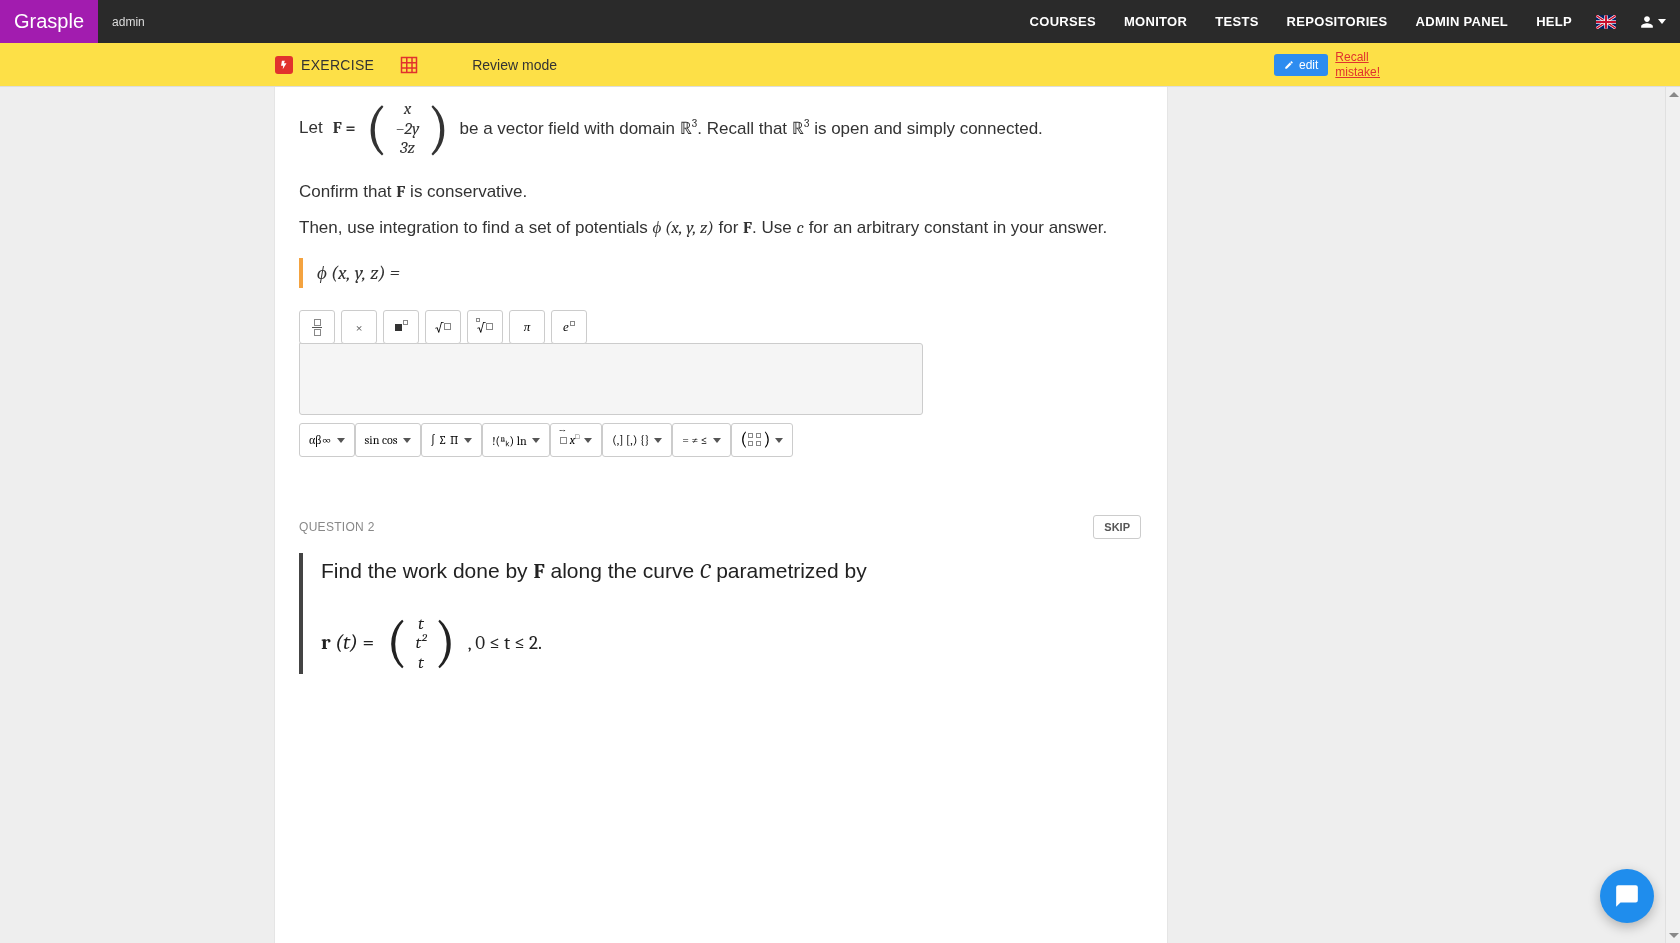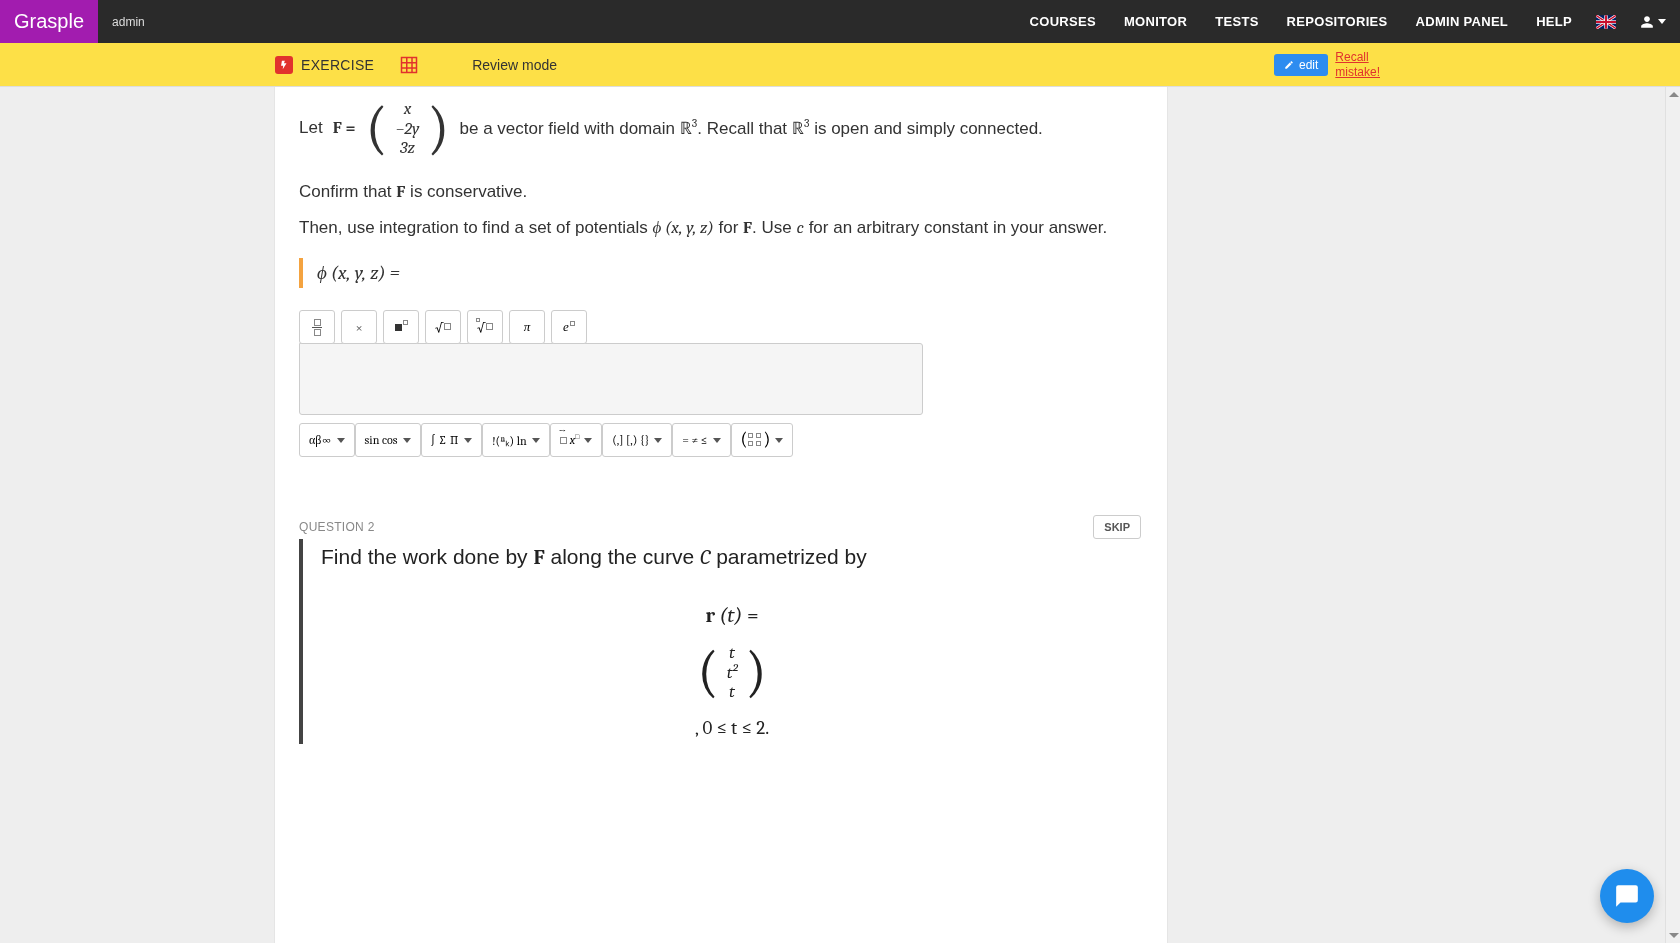--- a/index.html
+++ b/index.html
@@ -222,32 +222,31 @@
   .q2-head{
     display:flex; justify-content:space-between; align-items:center;
     padding-right:2px;
   }
   .q2-label{ font-size:12px; color:#888; letter-spacing:.3px;}
   .skip-btn{
     border:1px solid #ccc;border-radius:3px;background:#fff;
     padding:5px 10px;font-size:11px;font-weight:700;color:#555;cursor:pointer;
   }
   .q2-body{
-    margin-top:0;
+    margin-top:14px;
     border-left:4px solid #444;
     padding:2px 0 2px 18px;
     font-size:21px;
     line-height:1.5;
     color:#222;
   }
   .q2-math{
     margin-top:26px;
     display:flex;align-items:center;gap:12px;
     font-family:Cambria,serif;
-    flex-direction:column;
   }
 
   
   .chat-bubble{
     position:fixed; right:26px; bottom:20px;
     width:54px;height:54px;border-radius:50%;
     background:#1f8ded;
     display:flex;align-items:center;justify-content:center;
     box-shadow:0 4px 12px rgba(0,0,0,.25);
     cursor:pointer;

